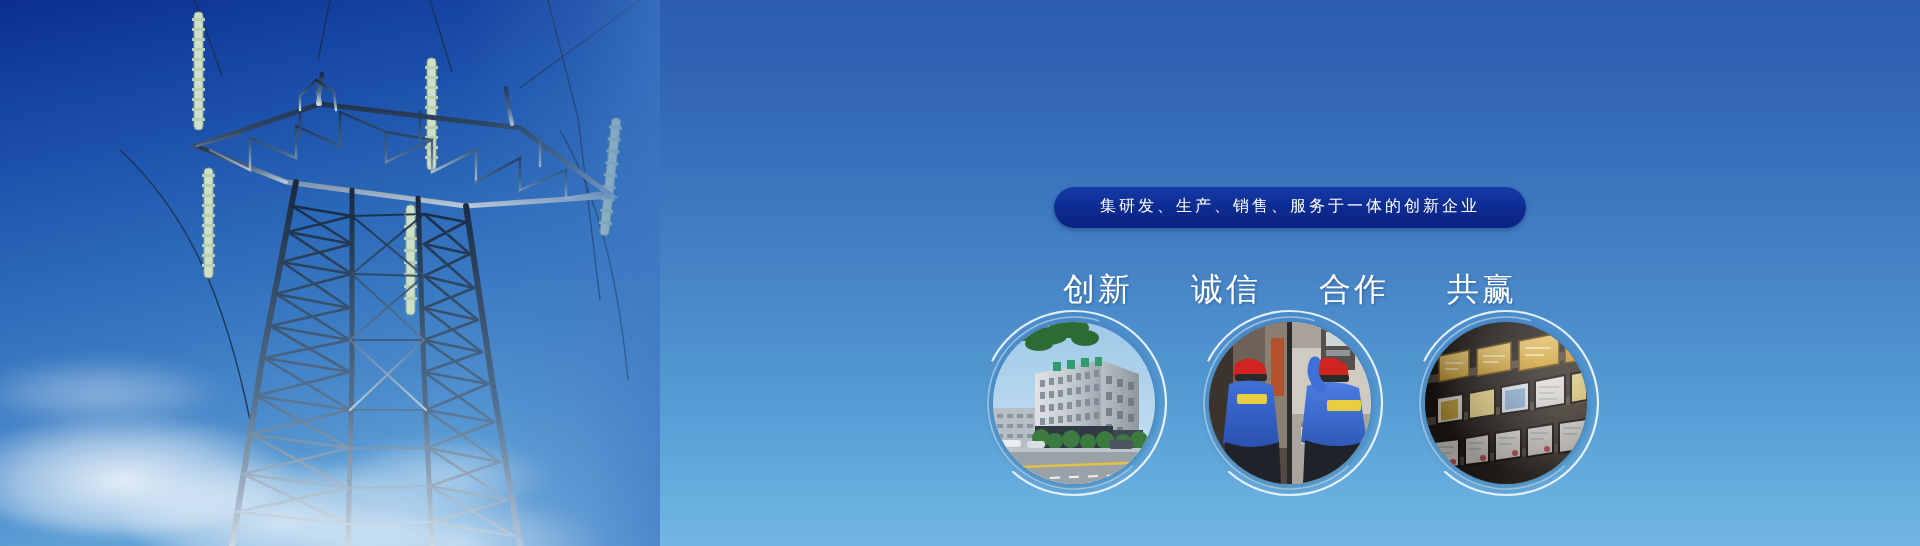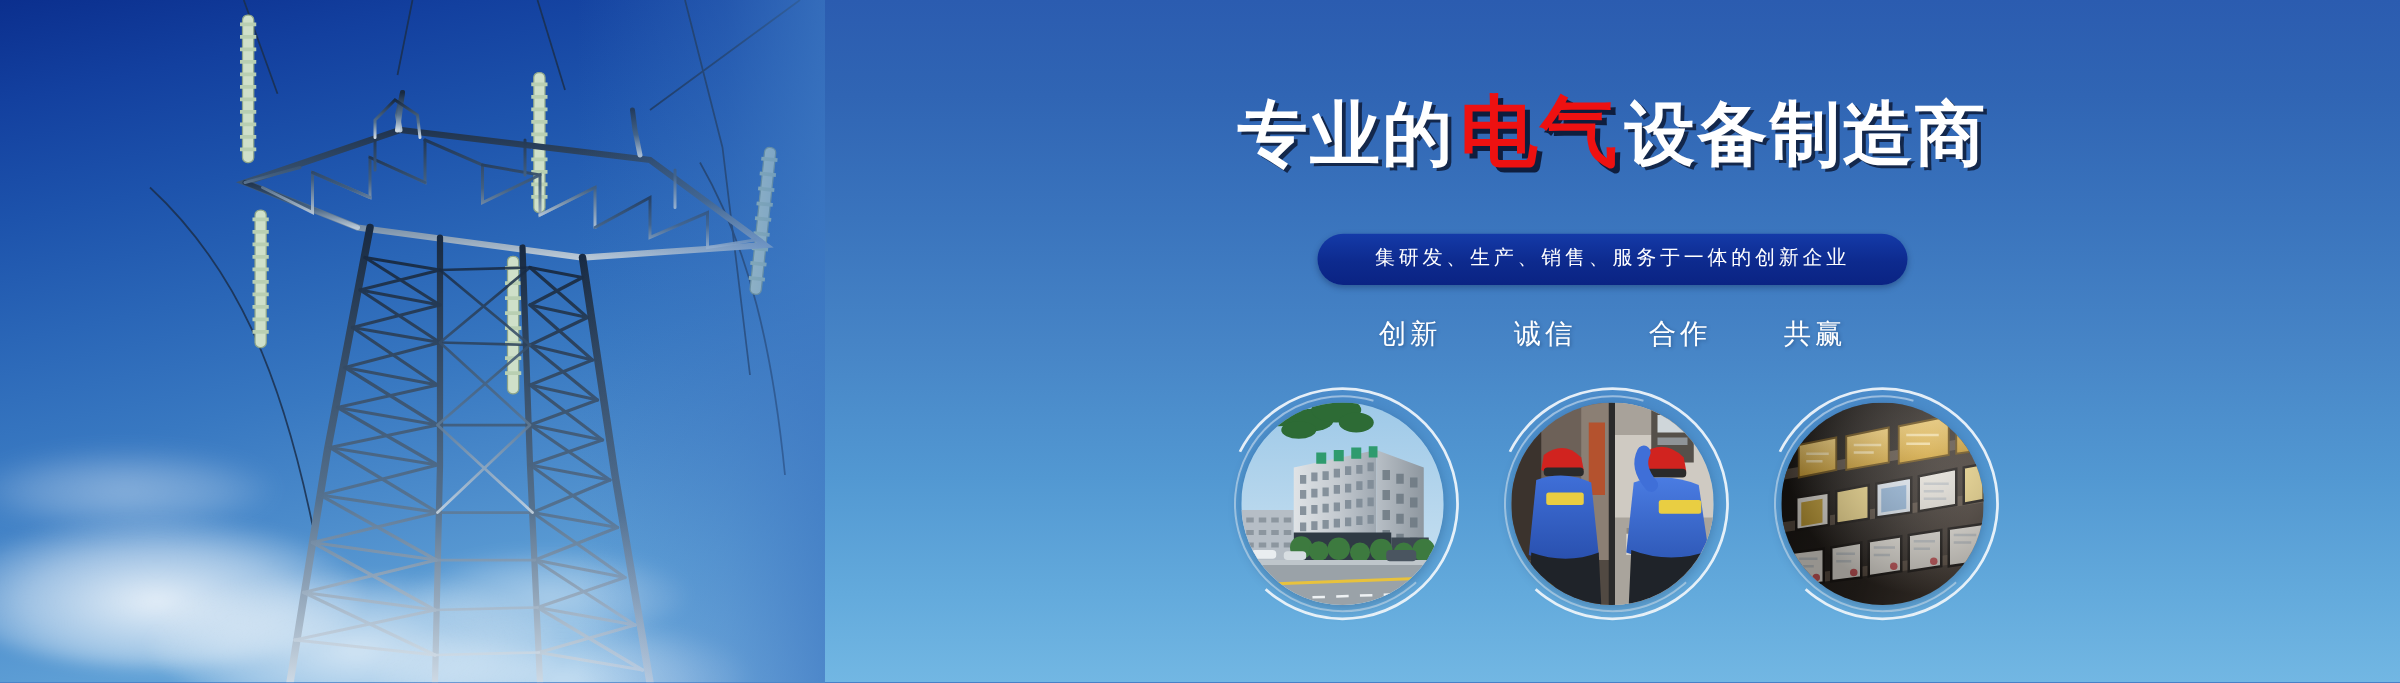--- a/index.html
+++ b/index.html
@@ -110,23 +110,23 @@
   }
 
   
   #keywords {
     position:absolute; top:252px; left:0; width:1260px;
     text-align:center; white-space:nowrap;
   }
   #keywords .kw {
     display:inline-block;
     color:#ffffff;
-    font-size:22px;
+    font-size:32px;
     letter-spacing:3px;
-    margin:0 29px;
+    margin:16px 29px;
     text-shadow:1px 1px 3px rgba(10,30,70,.35);
   }
 
   
   #circles {
     position:absolute; top:322px; left:0; width:1260px;
     display:flex; justify-content:center; gap:54px;
   }
   .circle-item {
     position:relative;
@@ -310,23 +310,20 @@
         </g>
         <path d="M388,212 L388,546" stroke-width="1.6" opacity=".75"></path>
       </g>
     </svg>
 
     <div id="sky-fade"></div>
   </div>
 
   <div id="content">
 
-    <div id="headline">
-      <span class="seg white">专业的</span><span class="seg red">电气</span><span class="seg white">设备制造商</span>
-    </div>
 
     <div id="pill-wrap">
       <span id="pill">集研发、生产、销售、服务于一体的创新企业</span>
     </div>
 
     <div id="keywords">
       <span class="kw">创新</span><span class="kw">诚信</span><span class="kw">合作</span><span class="kw">共赢</span>
     </div>
 
     <div id="circles">

